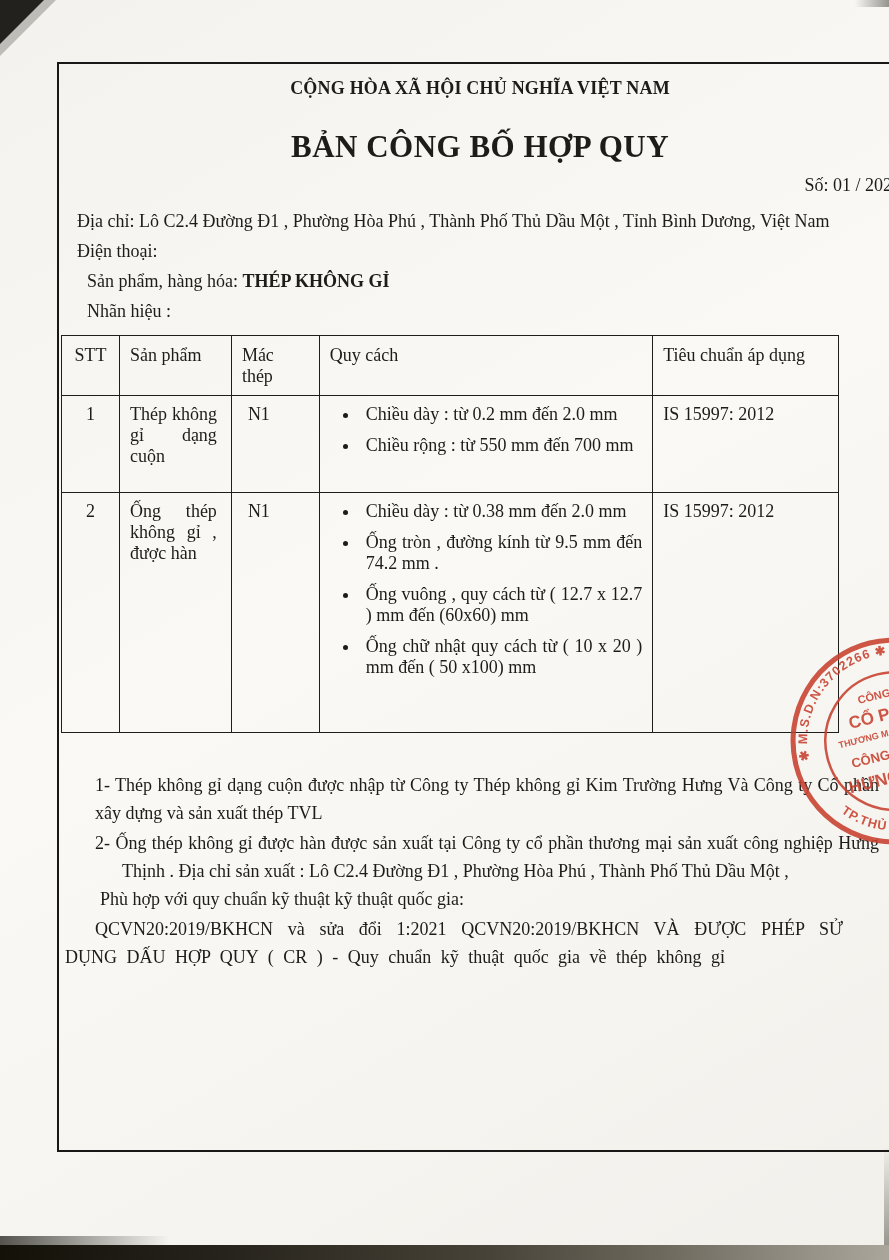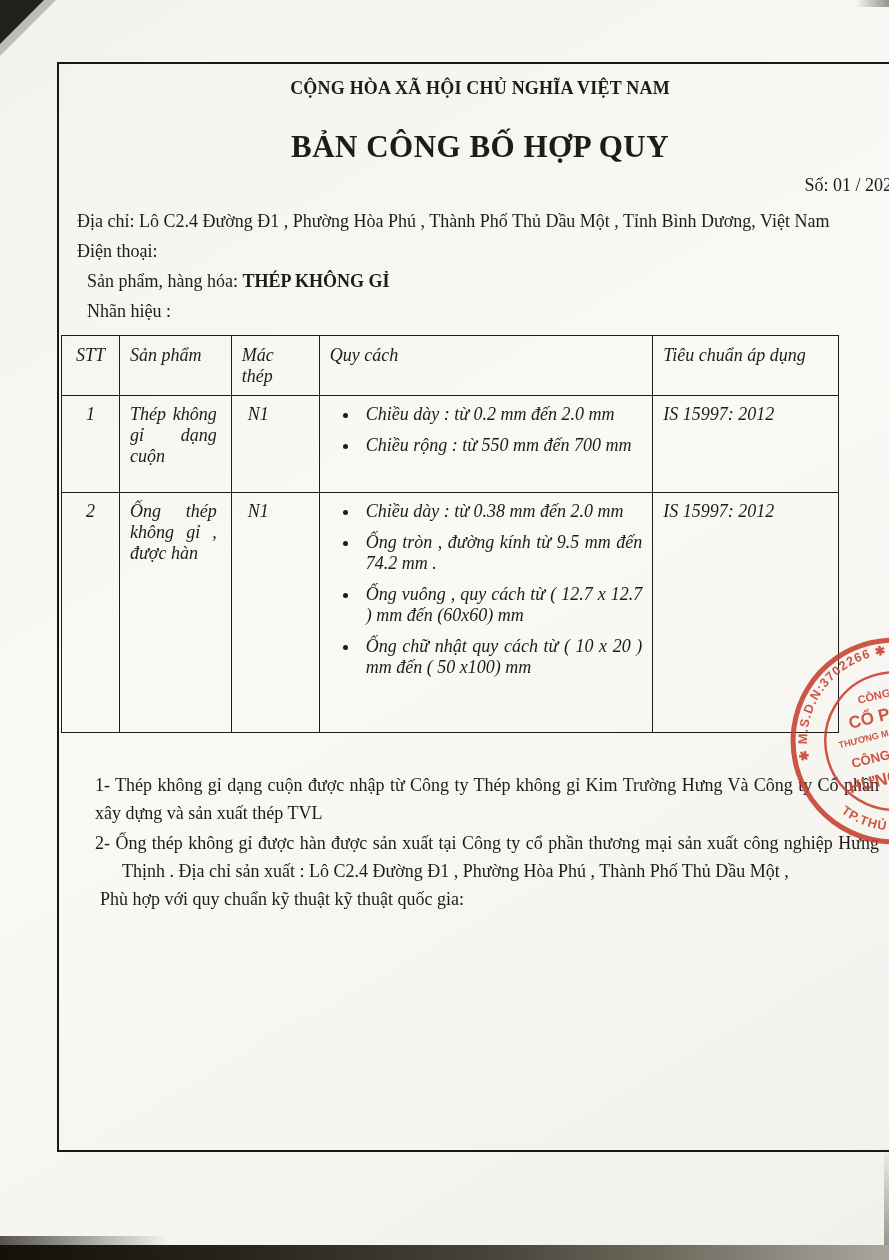--- a/index.html
+++ b/index.html
@@ -13,21 +13,21 @@
   .motto-row { text-align:center; margin-top:4px; }
   .motto { display:inline-block; font-weight:bold; font-size:17px; padding:0 12px 4px 16px; border-bottom:2px solid #191816; }
   .doc-title { margin:30px 0 0; text-align:center; font-size:31px; font-weight:bold; letter-spacing:0.5px; }
   .doc-no { margin-top:10px; text-align:right; font-size:18px; }
 
   .body-text { margin:10px 20px 0 18px; font-size:18px; line-height:30px; }
   .p { margin:0; }
   .just { text-align:justify; }
   .ind { padding-left:10px; }
 
-  .spec-table { width:778px; margin:9px 0 0 2px; border-collapse:collapse; font-size:18px; color:#1d1c19;font-style:italic; }
+  .spec-table { width:778px; margin:9px 0 0 2px; border-collapse:collapse; font-size:18px; color:#1d1c19; }
   .spec-table th, .spec-table td { border:1px solid #1f1e1c; vertical-align:top; text-align:left; font-weight:normal; padding:8px 10px; }
   col.c1{width:58px} col.c2{width:112px} col.c3{width:88px} col.c4{width:334px} col.c5{width:186px}
   .spec-table th { padding-top:9px; height:40px; }
   th.h-stt, td.cell-stt { text-align:center; }
   td.cell-product { text-align:justify; padding-right:14px; }
   td.cell-grade { padding-left:16px;margin-left:48px; }
   tr.row-1 td { height:97px; }
   tr.row-2 td { height:240px; }
   .qc-list { margin:0; padding-left:30px; }
   .qc-list li { padding-left:6px; margin-bottom:10px; text-align:justify; }
@@ -117,20 +117,21 @@
           </td>
           <td class="cell-standard">IS 15997: 2012</td>
         </tr>
       </tbody>
     </table>
 
     <div class="notes">
       <p class="note-1 just">1-  Thép không gỉ dạng cuộn được nhập từ Công ty Thép không gỉ Kim Trường Hưng Và Công ty Cổ phần xây dựng và sản xuất thép TVL</p>
       <p class="note-2">2-  Ống thép không gỉ được hàn được sản xuất tại Công ty cổ phần thương mại sản xuất công nghiệp Hưng Thịnh . Địa chỉ sản xuất : Lô C2.4 Đường Đ1 , Phường Hòa Phú , Thành Phố Thủ Dầu Một ,</p>
       <p class="conformity">Phù hợp với quy chuẩn kỹ thuật kỹ thuật quốc gia:</p>
+      <p class="regulation">QCVN20:2019/BKHCN và sửa đổi 1:2021 QCVN20:2019/BKHCN VÀ ĐƯỢC PHÉP SỬ DỤNG DẤU HỢP QUY ( CR ) -  Quy chuẩn kỹ thuật quốc gia về thép không gỉ</p>
     </div>
 
   </div>
 
   <div class="stamp">
     <svg viewBox="0 0 212 212">
       <g fill="none" stroke="#c8402e">
         <circle cx="106" cy="106" r="100" stroke-width="5"></circle>
         <circle cx="106" cy="106" r="68" stroke-width="2.5"></circle>
       </g>

